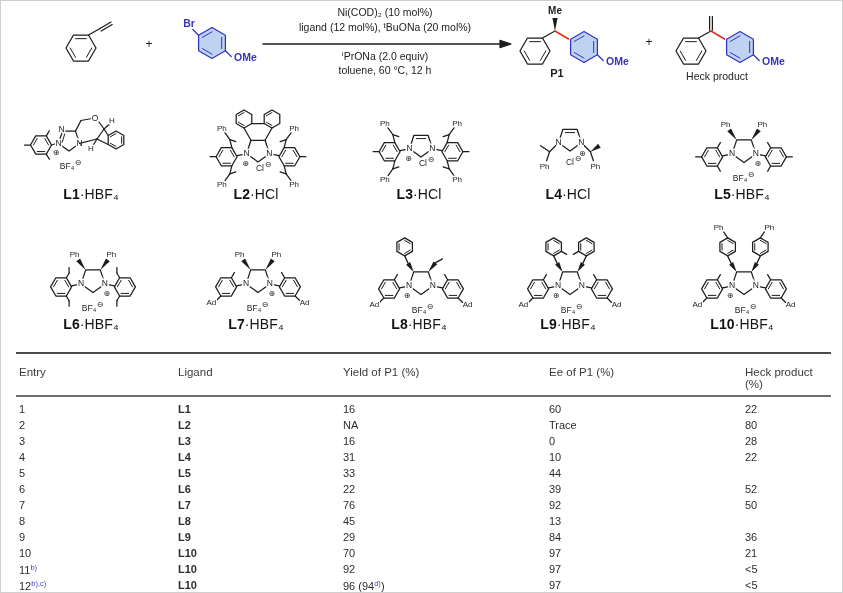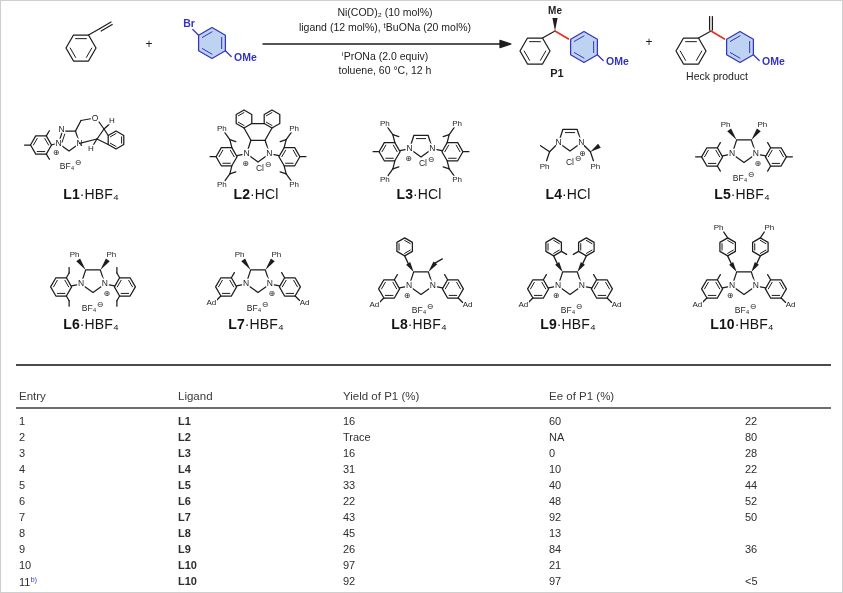--- a/index.html
+++ b/index.html
@@ -11,21 +11,21 @@
   .cond{fill:var(--ink);}
   #scheme-svg{position:absolute;left:0;top:0;}
   #ligand-cards{position:absolute;left:0;top:0;width:843px;height:350px;}
   .ligand-card{position:absolute;width:160px;text-align:center;}
   .ligand-card svg{display:block;margin:0 auto;}
   .ligand-label{font-size:14px;color:#141414;margin-top:-3px;letter-spacing:.1px;}
   .ligand-label b{font-weight:700;}
   .table-wrap{position:absolute;left:15px;width:815px;top:351px;}
   .thead{display:grid;grid-template-columns:159px 165px 206px 196px 1fr;
          border-top:2px solid #4a4a4a;border-bottom:2px solid #6e6e6e;
-         padding:24px 0 5px 0;margin-top:12px;}
+         padding:12px 0 5px 0;}
   .th{font-size:11.5px;color:#3a3a3a;padding-left:3px;}
   #rows{padding:4px 0 4px 0;border-bottom:2.5px solid #434343;}
   .tr{display:grid;grid-template-columns:159px 165px 206px 196px 1fr;height:16px;align-items:center;}
   .td{font-size:11px;color:#2e2e2e;padding-left:3px;white-space:nowrap;}
   .td.bold{font-weight:700;}
   sup.fn{color:var(--fnblue);font-size:7.5px;vertical-align:4px;letter-spacing:0;}
 </style>
 </head>
 <body>
 
@@ -450,99 +450,101 @@
         <div class="ligand-label"><b>L10</b><span>·HBF₄</span></div>
       </div>
     </div>
 
   <div class="table-wrap">
     <div class="thead">
       <div class="th">Entry</div>
       <div class="th">Ligand</div>
       <div class="th">Yield of P1 (%)</div>
       <div class="th">Ee of P1 (%)</div>
+      <div class="th">Heck product (%)</div>
     </div>
     <div id="rows">
         <div class="tr">
     <div class="td">1</div>
     <div class="td bold">L1</div>
     <div class="td">16</div>
     <div class="td">60</div>
     <div class="td">22</div>
   </div>
         <div class="tr">
     <div class="td">2</div>
     <div class="td bold">L2</div>
+    <div class="td">NA</div>
     <div class="td">Trace</div>
-    <div class="td">NA</div>
     <div class="td">80</div>
   </div>
         <div class="tr">
     <div class="td">3</div>
     <div class="td bold">L3</div>
     <div class="td">16</div>
     <div class="td">0</div>
     <div class="td">28</div>
   </div>
         <div class="tr">
     <div class="td">4</div>
     <div class="td bold">L4</div>
     <div class="td">31</div>
     <div class="td">10</div>
     <div class="td">22</div>
   </div>
         <div class="tr">
     <div class="td">5</div>
     <div class="td bold">L5</div>
     <div class="td">33</div>
-    <div class="td">40</div>
     <div class="td">44</div>
   </div>
         <div class="tr">
     <div class="td">6</div>
     <div class="td bold">L6</div>
     <div class="td">22</div>
-    <div class="td">48</div>
+    <div class="td">39</div>
     <div class="td">52</div>
   </div>
         <div class="tr">
     <div class="td">7</div>
     <div class="td bold">L7</div>
-    <div class="td">43</div>
+    <div class="td">76</div>
     <div class="td">92</div>
     <div class="td">50</div>
   </div>
         <div class="tr">
     <div class="td">8</div>
     <div class="td bold">L8</div>
     <div class="td">45</div>
     <div class="td">13</div>
   </div>
         <div class="tr">
     <div class="td">9</div>
     <div class="td bold">L9</div>
-    <div class="td">26</div>
+    <div class="td">29</div>
     <div class="td">84</div>
     <div class="td">36</div>
   </div>
         <div class="tr">
     <div class="td">10</div>
     <div class="td bold">L10</div>
+    <div class="td">70</div>
     <div class="td">97</div>
     <div class="td">21</div>
   </div>
         <div class="tr">
     <div class="td">11<sup class="fn">b)</sup></div>
     <div class="td bold">L10</div>
     <div class="td">92</div>
     <div class="td">97</div>
     <div class="td">&lt;5</div>
   </div>
         <div class="tr">
     <div class="td">12<sup class="fn">b),c)</sup></div>
     <div class="td bold">L10</div>
+    <div class="td">96 (94<sup class="fn">d)</sup>)</div>
     <div class="td">97</div>
     <div class="td">&lt;5</div>
   </div>
       </div>
   </div>
 
 </div>
 
 </body></html>

